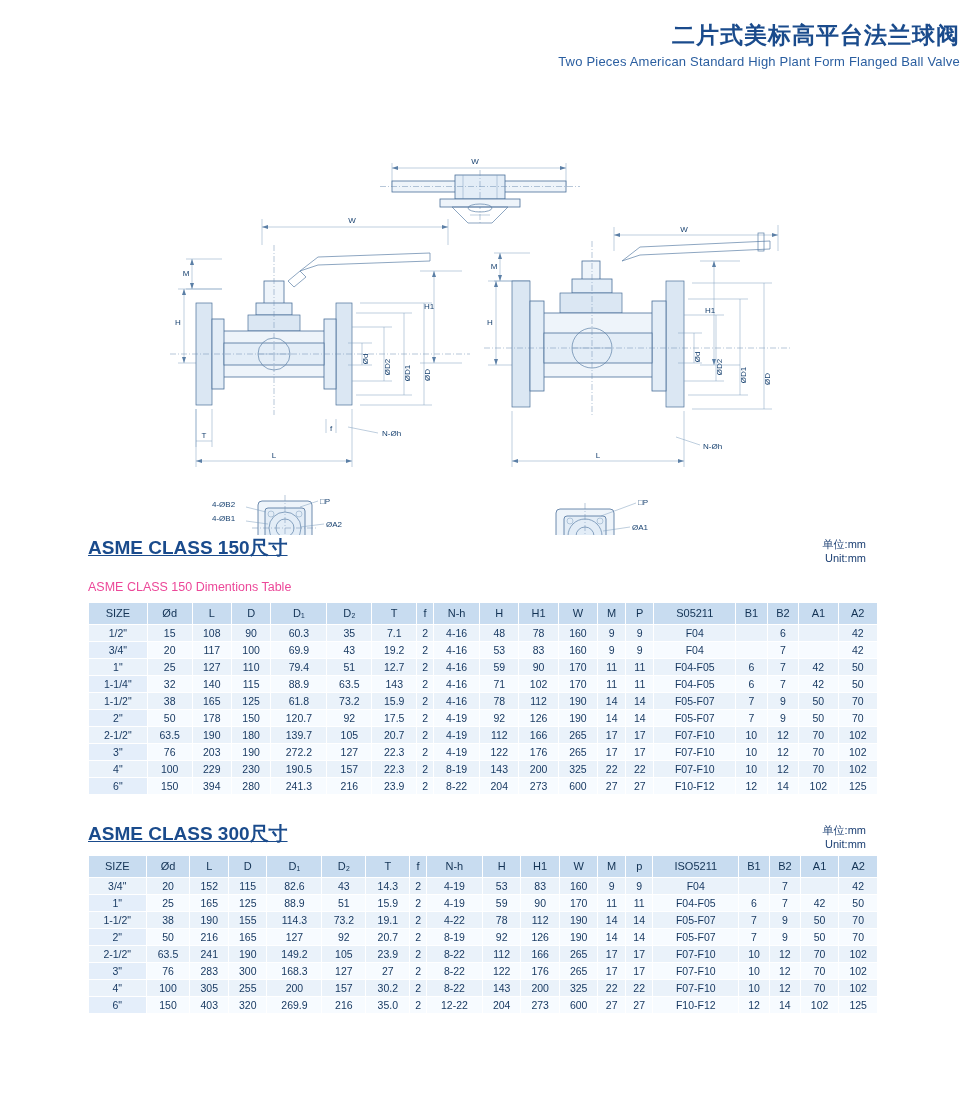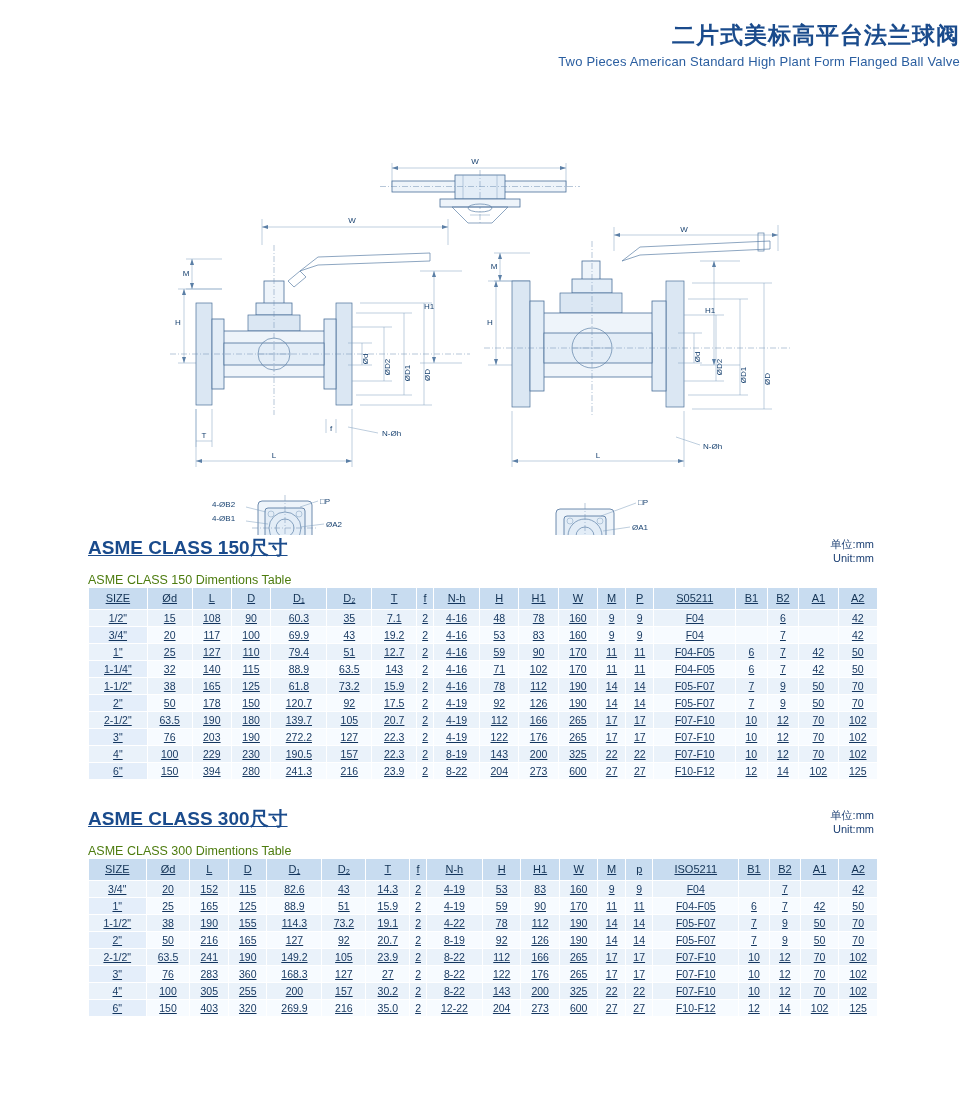--- a/index.html
+++ b/index.html
@@ -47,41 +47,40 @@
     width: 790px;
   }
   .sec-cn {
     font-size: 19px;
     font-weight: bold;
     color: #1a4b8c;
     text-decoration: underline;
   }
   .sec-en {
     font-size: 12.5px;
-    color: #4d7c0f;
-    margin-top: 12px;
+    color: #ec4899;
+    margin-top: 19px;
   }
   .unit {
     position: absolute;
-    right: 4px;
+    right: 12px;
     top: 2px;
     text-align: right;
     font-size: 11px;
     color: #1b3f73;
     line-height: 1.35;
   }
 
   
   table.dim {
     border-collapse: collapse;
-    margin: 0 0 0 88px;
+    margin: 8px 0 0 88px;
     width: 790px;
     font-size: 10.5px;
     color: #14365f;
-    text-decoration: underline;
   }
   table.dim th, table.dim td {
     border: 1px solid #ffffff;
     text-align: center;
     padding: 2px 1px;
     height: 17px;
     white-space: nowrap;
   }
   table.dim thead th {
     background: #c8dcf0;
@@ -616,21 +615,20 @@
           <td>102</td>
           <td>125</td>
         </tr>
       </tbody>
   </table>
 
   <div class="spacer-a"></div>
 
   <div class="section-head">
     <div class="sec-cn">ASME CLASS 300尺寸</div>
-    <div class="sec-en">ASME CLASS 300 Dimentions Table</div>
     <div class="unit">
       <div>单位:mm</div>
       <div>Unit:mm</div>
     </div>
   </div>
   <table class="dim" id="table2">
     <thead>
         <tr>
           <th>SIZE</th>
           <th>Ød</th>
@@ -756,21 +754,21 @@
           <td>F07-F10</td>
           <td>10</td>
           <td>12</td>
           <td>70</td>
           <td>102</td>
         </tr>
         <tr>
           <td>3"</td>
           <td>76</td>
           <td>283</td>
-          <td>360</td>
+          <td>300</td>
           <td>168.3</td>
           <td>127</td>
           <td>27</td>
           <td>2</td>
           <td>8-22</td>
           <td>122</td>
           <td>176</td>
           <td>265</td>
           <td>17</td>
           <td>17</td>

